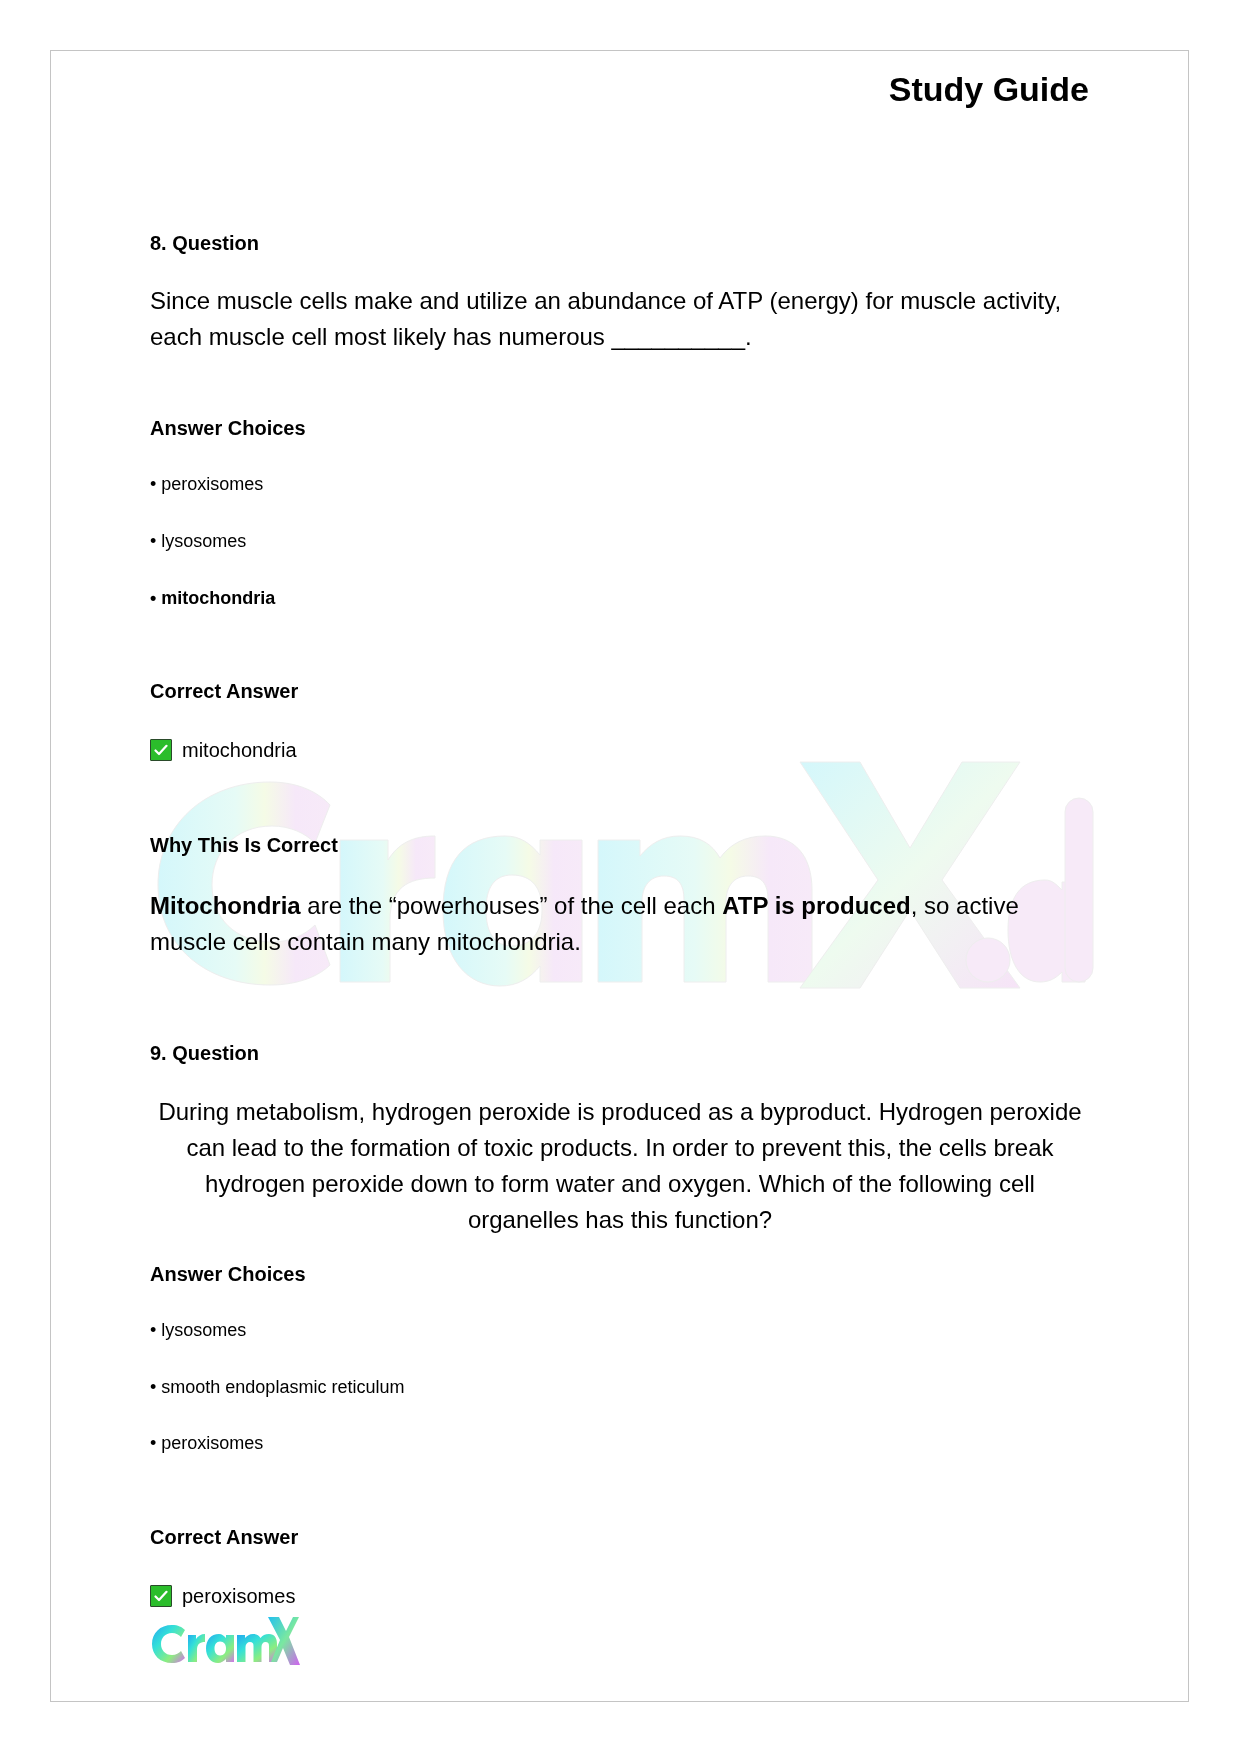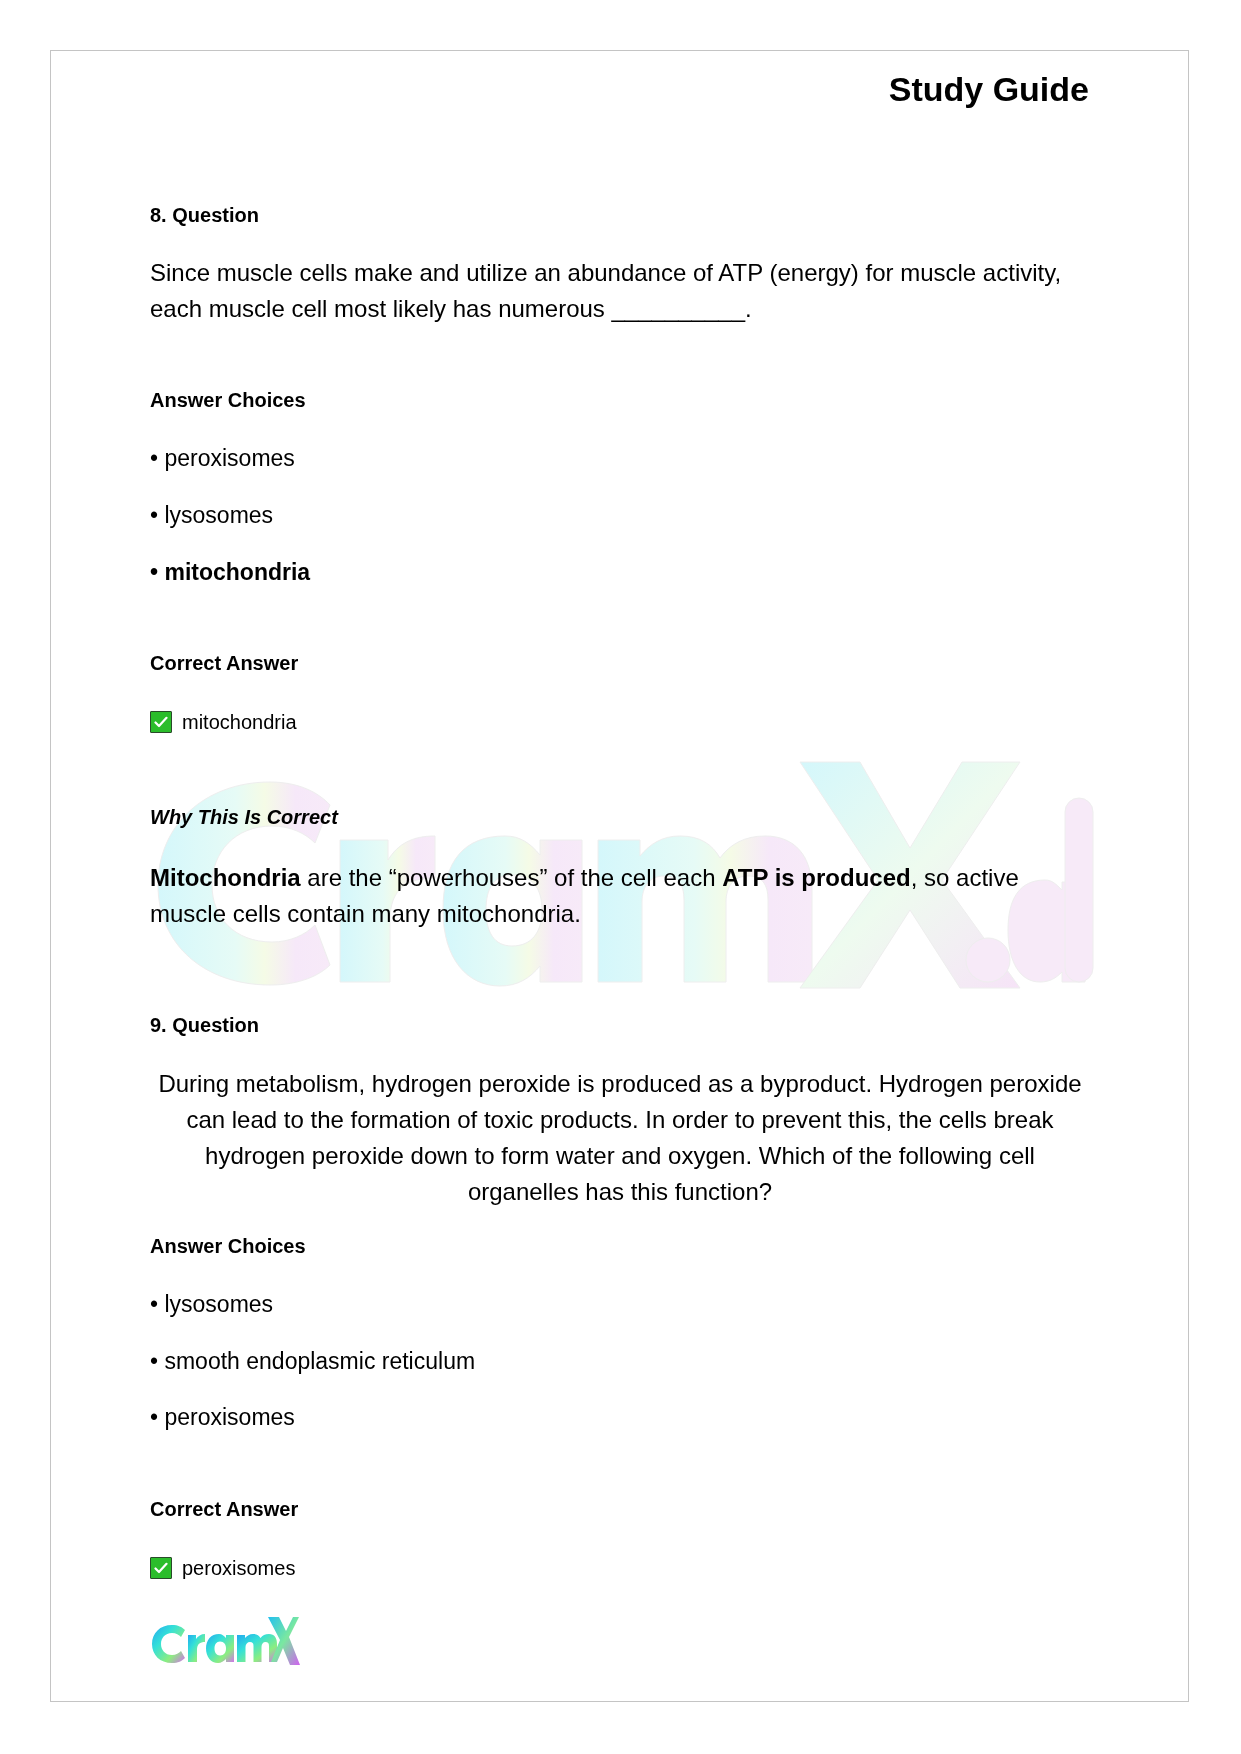--- a/index.html
+++ b/index.html
@@ -27,34 +27,34 @@
     }
     .doc-title {
       position: absolute;
       right: 152px;
       top: 72px;
       font-size: 34px;
       font-weight: bold;
       line-height: 1;
       white-space: nowrap;
     }
-    .abs { position: absolute; left: 150px; white-space: nowrap; }
+    .abs { position: absolute; left: 150px; white-space: nowrap; margin-top: 28px; }
     .heading {
       font-size: 20px;
       font-weight: bold;
       line-height: 1;
     }
     .body-text {
       font-size: 24px;
       line-height: 36px;
       width: 940px;
       white-space: normal;
     }
     .bullet {
-      font-size: 23px;
+      font-size: 18px;
       line-height: 1;
       text-align: right;
     }
     .check-row {
       display: flex;
       align-items: center;
       font-size: 20px;
       line-height: 1;
     }
     .check-icon {
@@ -138,21 +138,21 @@
     <div class="abs heading" style="top:653px;">Correct Answer</div>
     <div class="abs check-row" style="top:711px;">
       <span class="check-icon">
         <svg width="14" height="12" viewBox="0 0 14 12">
             <path d="M1.5 6.5 L5 10 L12.5 1.8" stroke="#ffffff" stroke-width="2.2" fill="none" stroke-linecap="round" stroke-linejoin="round"></path>
           </svg>
       </span>
       <span>mitochondria</span>
     </div>
 
-    <div class="abs heading" style="top:807px;font-style:italic;">Why This Is Correct</div>
+    <div class="abs heading" style="top:807px;">Why This Is Correct</div>
     <div class="abs body-text" style="top:860px;"><b>Mitochondria</b><span> are the “powerhouses” of the cell each </span><b>ATP is produced</b><span>, so active muscle cells contain many mitochondria.</span></div>
   </section>
 
   <section>
     <div class="abs heading" style="top:1015px;">9. Question</div>
     <div class="abs body-text" style="top:1066px;text-align:center;">During metabolism, hydrogen peroxide is produced as a byproduct. Hydrogen peroxide can lead to the formation of toxic products. In order to prevent this, the cells break hydrogen peroxide down to form water and oxygen. Which of the following cell organelles has this function?</div>
 
     <div class="abs heading" style="top:1236px;">Answer Choices</div>
     <div class="abs bullet" style="top:1293px;">• lysosomes</div>
     <div class="abs bullet" style="top:1350px;">• smooth endoplasmic reticulum</div>

